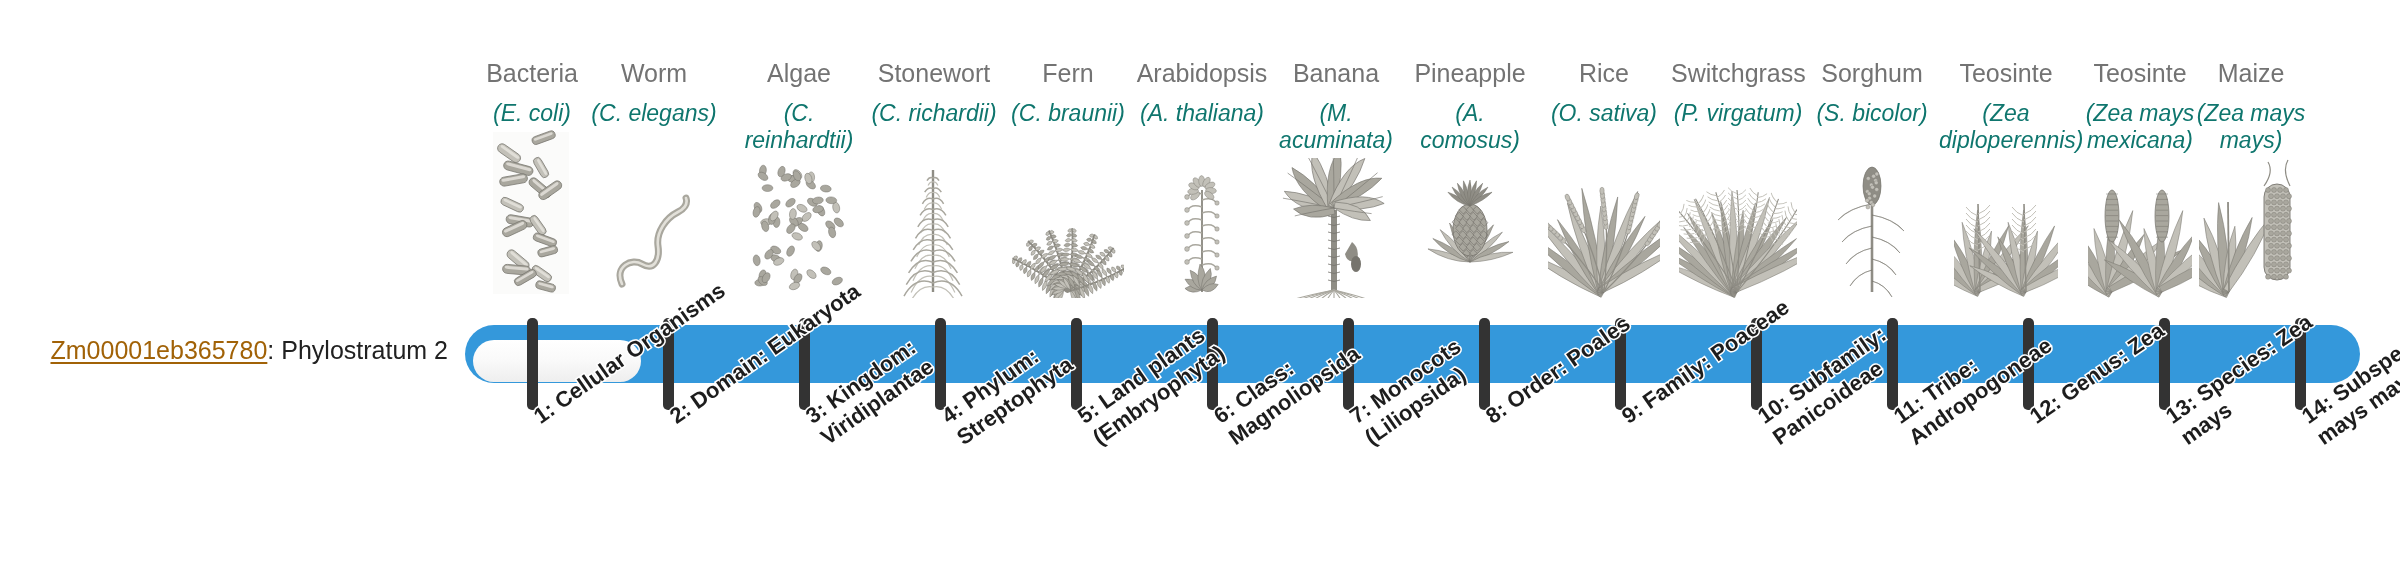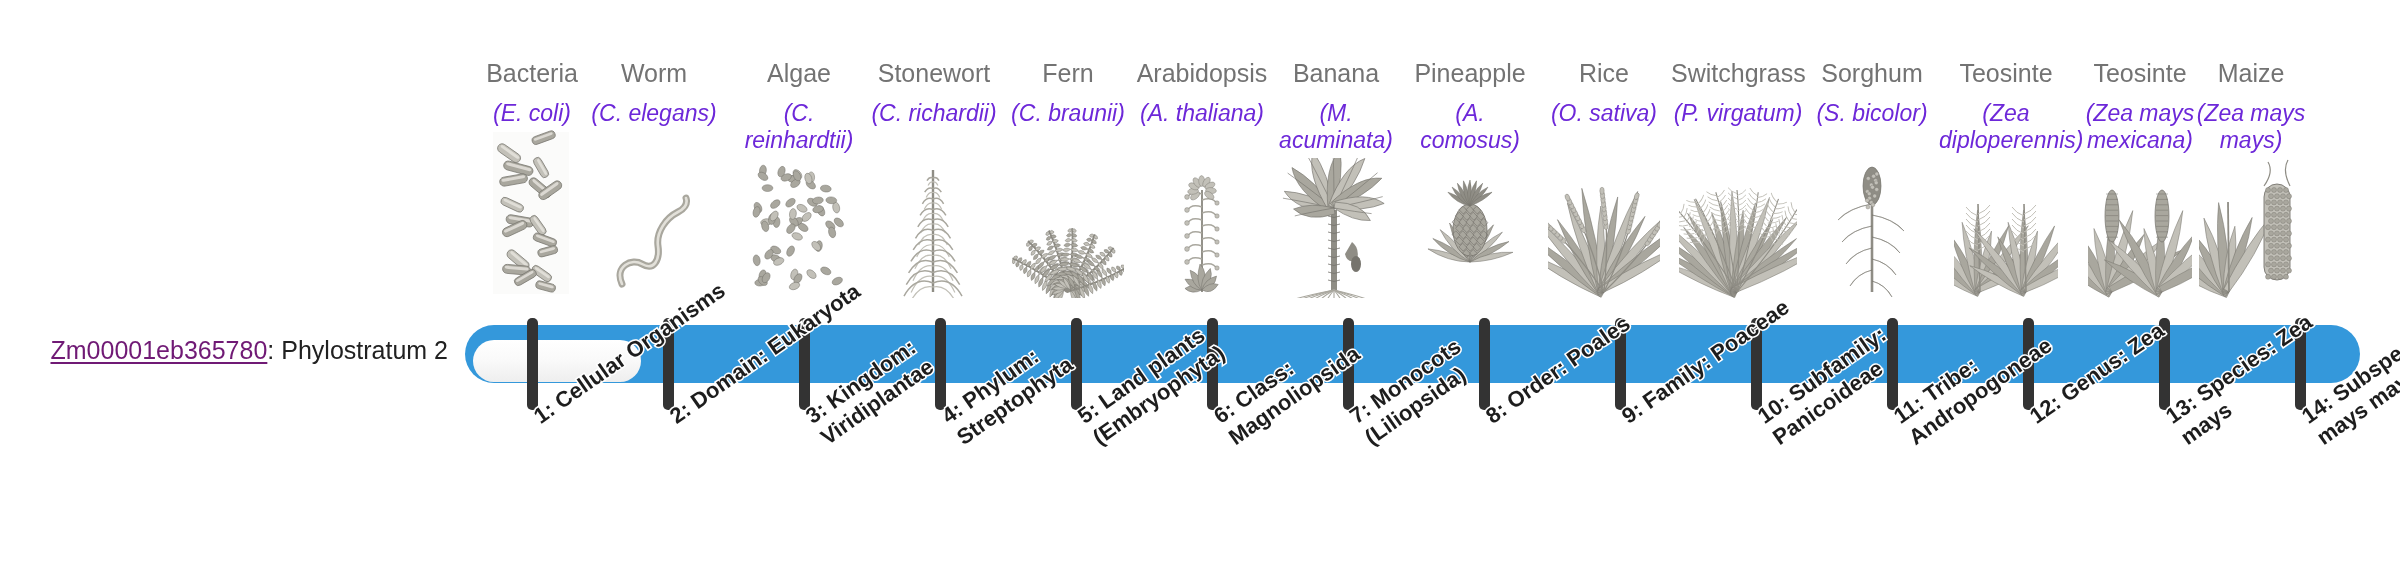--- a/index.html
+++ b/index.html
@@ -60,21 +60,21 @@
     line-height: 30px;
     color: #737373;
     margin-top: 58px;
     white-space: normal;
   }
   .col .sci {
     display: block;
     font-size: 23px;
     line-height: 27px;
     font-style: italic;
-    color: #6d28d9;
+    color: #0f766e;
     margin-top: 12px;
   }
 
   .col .art {
     position: absolute;
     left: 0;
     top: 168px;
     width: 134px;
     height: 130px;
     display: flex;
@@ -144,21 +144,21 @@
   .stratum .inner {
     display: inline;
   }
 </style>
 </head>
 <body>
 
 <div id="stage">
 
   <div class="gene-label">
-    <span class="gene-link" style="color: #701a75;">Zm00001eb365780</span><span>: </span><span>Phylostratum 2</span>
+    <span class="gene-link" style="color: #a16207;">Zm00001eb365780</span><span>: </span><span>Phylostratum 2</span>
   </div>
 
   <div class="columns" id="columns">
       <div class="col" style="left: 0px;">
         <span class="common">Bacteria</span>
         <span class="sci">(E. coli)</span>
         <span class="art">
           <svg width="82" height="168" viewBox="0 0 82 168">
             <rect x="2" y="2" width="76" height="162" fill="#fbfbfa"></rect>
             <g transform="translate(10,12) rotate(35)">

